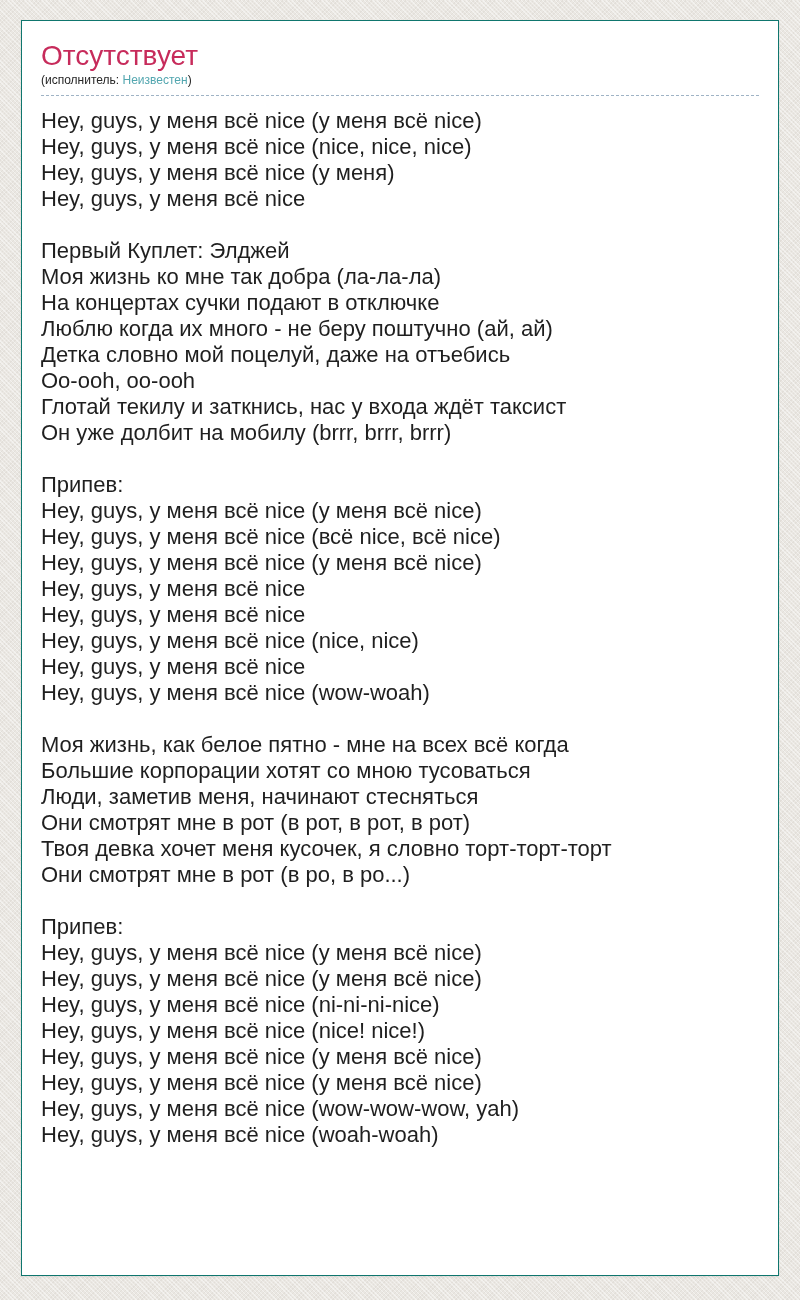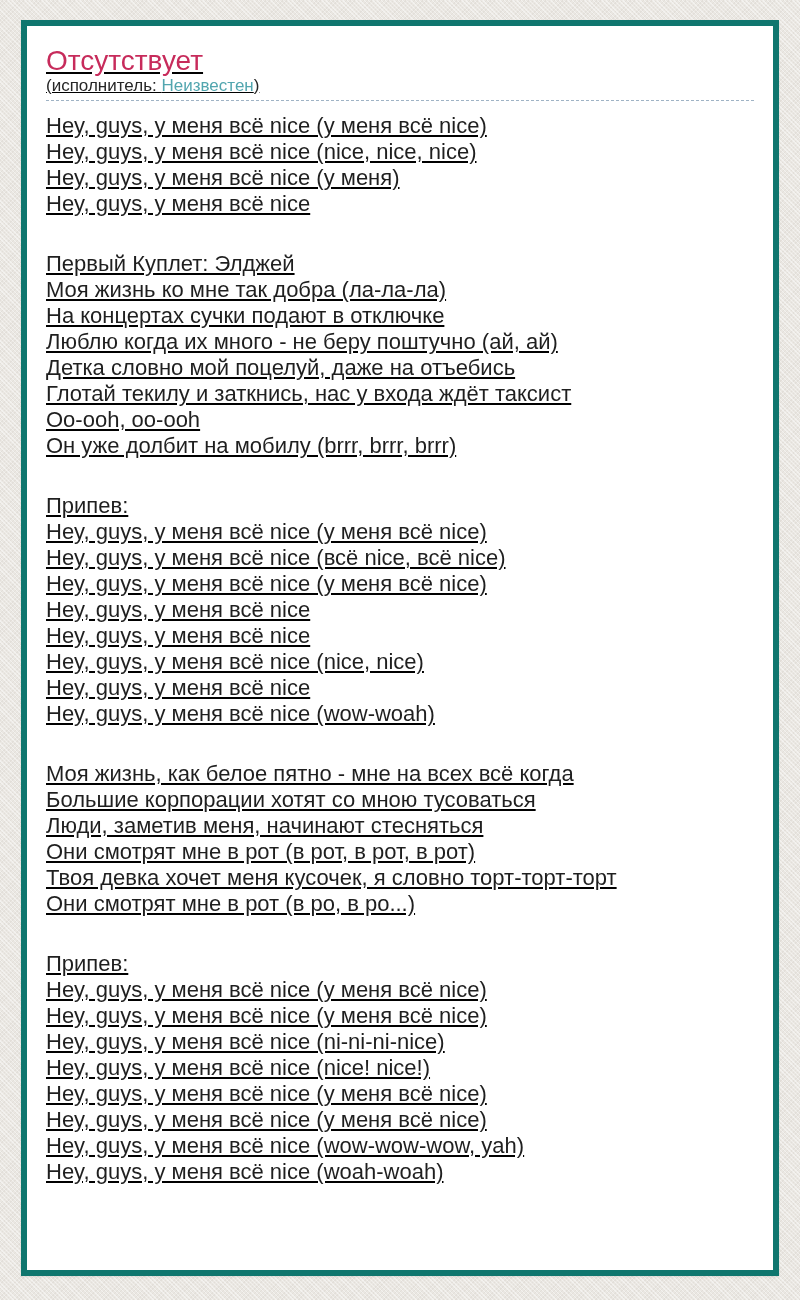--- a/index.html
+++ b/index.html
@@ -19,50 +19,49 @@
     background-image:
       repeating-linear-gradient(45deg, rgba(255,255,255,.45) 0, rgba(255,255,255,.45) 1px, transparent 1px, transparent 3px),
       repeating-linear-gradient(-45deg, rgba(198,193,185,.22) 0, rgba(198,193,185,.22) 1px, transparent 1px, transparent 3px);
     min-height:1300px;
   }
   .card{
     width:758px;
     min-height:1256px;
     margin:20px auto 24px auto;
     background:var(--card-bg);
-    border:6px solid #0f766e;
+    border:1px solid #0f766e;
     box-shadow:0 1px 2px rgba(0,0,0,.08);
     padding:20px 19px 22px 19px;
-    text-decoration:underline;
   }
   h1.song-title{
     color:var(--title-color);
     font-size:28px;
     line-height:30px;
     font-weight:400;
   }
   .subtitle{
-    font-size:17px;
+    font-size:12px;
     line-height:19px;
     color:#262626;
     padding-bottom:5px;
     border-bottom:1px dashed var(--divider-color);
   }
   .subtitle a{
     color:var(--artist-link-color);
     text-decoration:none;
     cursor:pointer;
   }
   .lyrics{
     margin-top:12px;
     color:var(--text-color);
     font-size:22px;
     line-height:26px;
   }
-  .stanza + .stanza{ margin-top:34px; }
+  .stanza + .stanza{ margin-top:26px; }
   .line{ white-space:pre-wrap; }
 </style>
 </head>
 <body>
 
 <div class="card">
   <h1 class="song-title">Отсутствует</h1>
 
   <div class="subtitle">
     <span>(исполнитель: </span><a href="#">Неизвестен</a><span>)</span>
@@ -74,22 +73,22 @@
         <div class="line">Hey, guys, у меня всё nice (nice, nice, nice)</div>
         <div class="line">Hey, guys, у меня всё nice (у меня)</div>
         <div class="line">Hey, guys, у меня всё nice</div>
       </div>
       <div class="stanza">
         <div class="line">Первый Куплет: Элджей</div>
         <div class="line">Моя жизнь ко мне так добра (ла-ла-ла)</div>
         <div class="line">На концертах сучки подают в отключке</div>
         <div class="line">Люблю когда их много - не беру поштучно (ай, ай)</div>
         <div class="line">Детка словно мой поцелуй, даже на отъебись</div>
+        <div class="line">Oo-ooh, oo-ooh</div>
         <div class="line">Глотай текилу и заткнись, нас у входа ждёт таксист</div>
-        <div class="line">Oo-ooh, oo-ooh</div>
         <div class="line">Он уже долбит на мобилу (brrr, brrr, brrr)</div>
       </div>
       <div class="stanza">
         <div class="line">Припев:</div>
         <div class="line">Hey, guys, у меня всё nice (у меня всё nice)</div>
         <div class="line">Hey, guys, у меня всё nice (всё nice, всё nice)</div>
         <div class="line">Hey, guys, у меня всё nice (у меня всё nice)</div>
         <div class="line">Hey, guys, у меня всё nice</div>
         <div class="line">Hey, guys, у меня всё nice</div>
         <div class="line">Hey, guys, у меня всё nice (nice, nice)</div>

